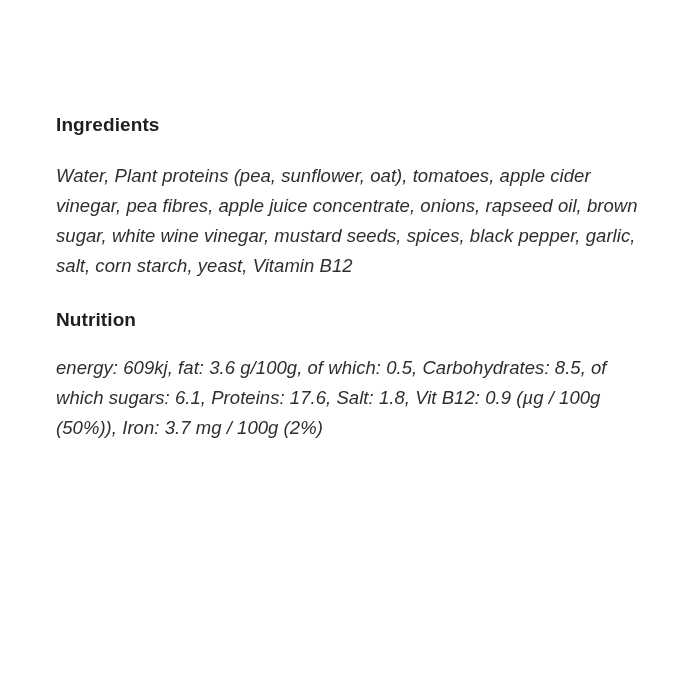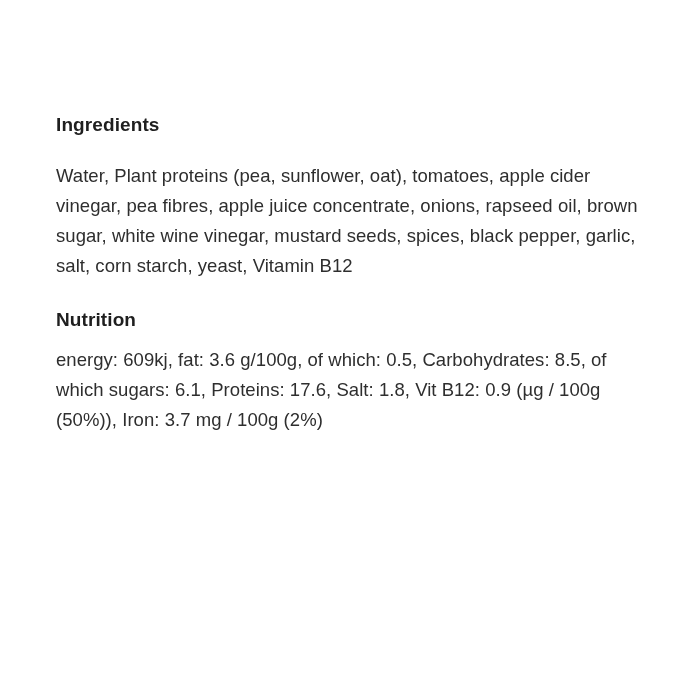--- a/index.html
+++ b/index.html
@@ -32,26 +32,27 @@
     letter-spacing: 0.1px;
     margin: 0 0 22px 0;
   }
   .section-body {
     font-size: 18.5px;
     line-height: 30px;
     color: #2e2e2e;
     margin: 0;
     max-width: 608px;
     letter-spacing: 0.05px;
+    font-style: italic;
   }
   .section + .section {
     margin-top: 26px;
   }
   .nutrition-title {
-    margin-bottom: 12px;
+    margin-bottom: 20px;
   }
 </style>
 </head>
 <body>
 
 <div class="page">
 
   <div class="section">
     <h2 class="section-title">Ingredients</h2>
     <p class="section-body">Water, Plant proteins (pea, sunflower, oat), tomatoes, apple cider vinegar, pea fibres, apple juice concentrate, onions, rapseed oil, brown sugar, white wine vinegar, mustard seeds, spices, black pepper, garlic, salt, corn starch, yeast, Vitamin B12</p>

